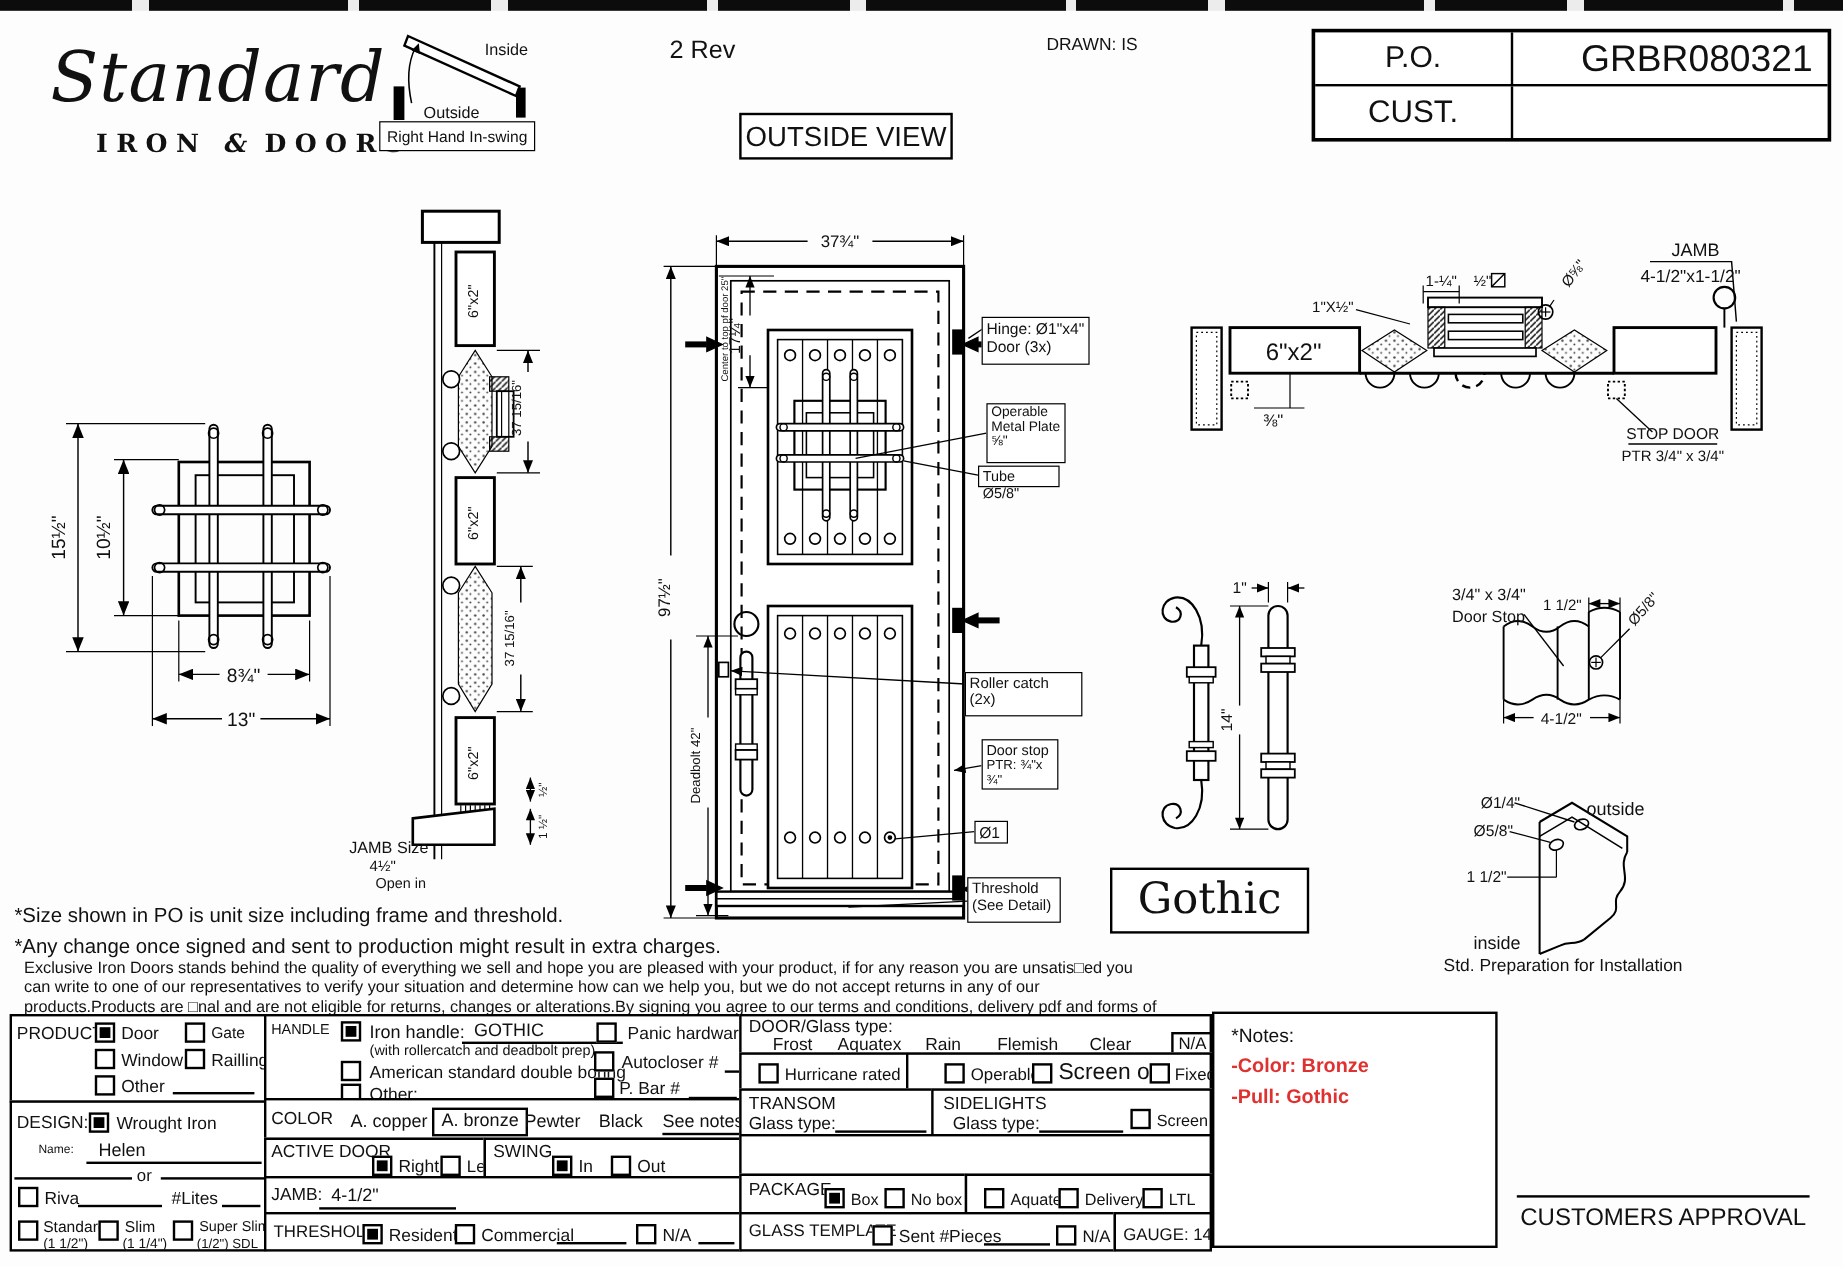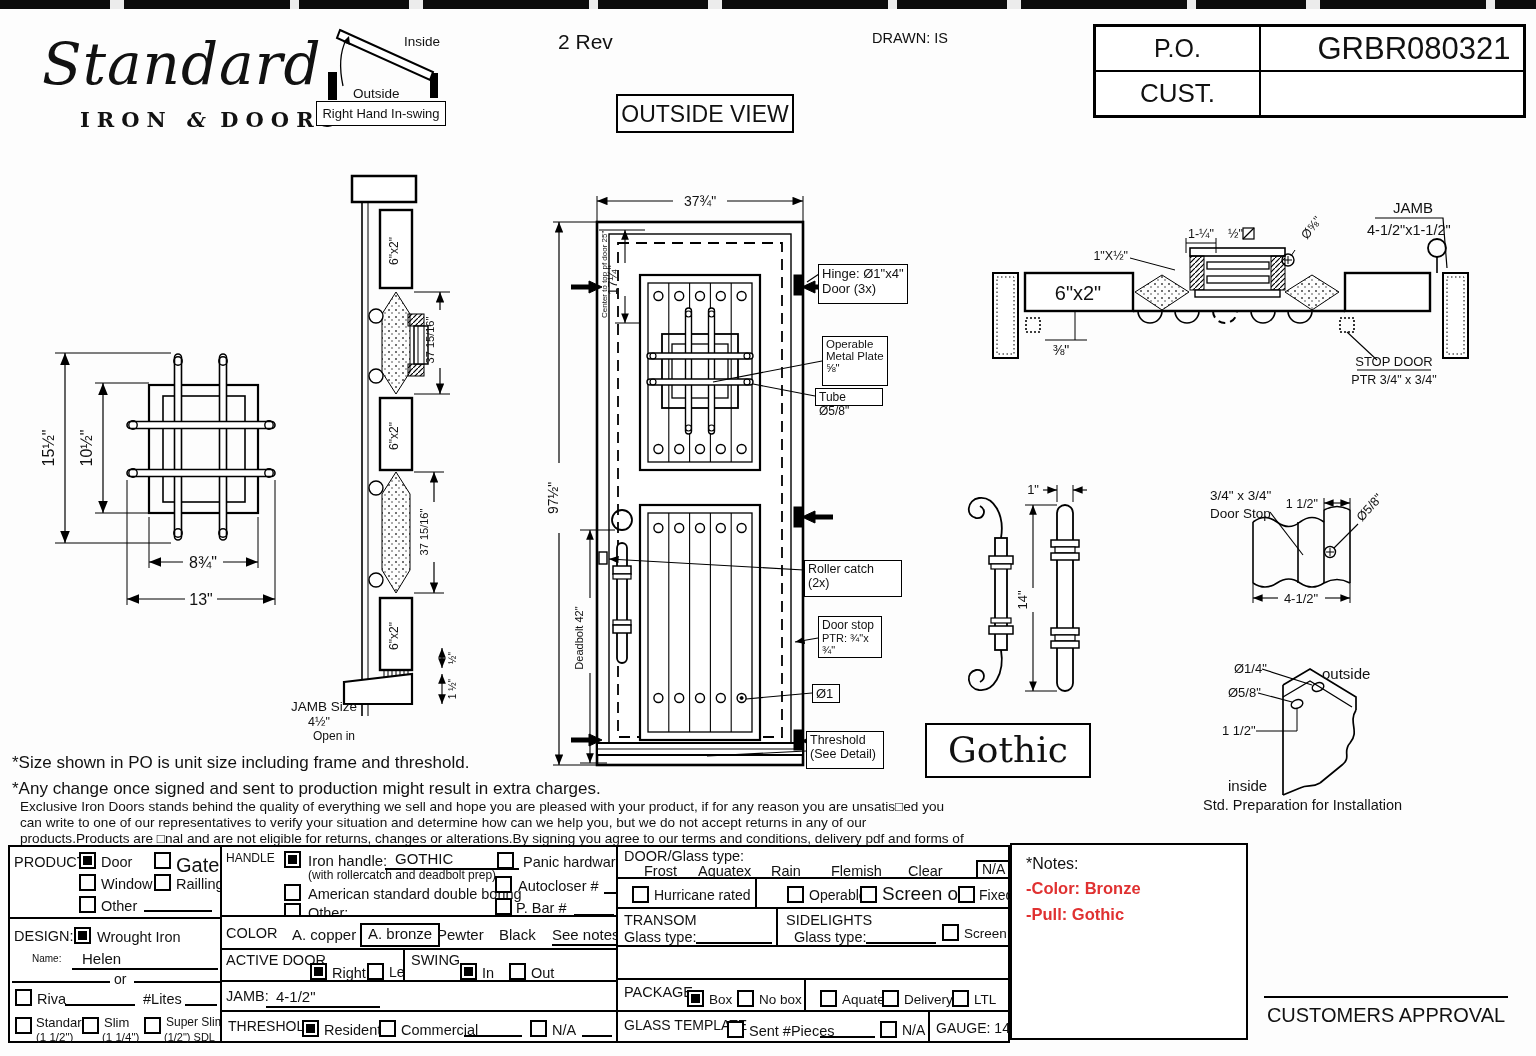--- a/index.html
+++ b/index.html
@@ -468,21 +468,21 @@
   <div class="t" style="left:12px;top:753px;font-size:17px;">*Size shown in PO is unit size including frame and threshold.</div>
   <div class="abs" style="left:20px;top:799px;width:948px;font-size:13.6px;line-height:16.2px;">Exclusive Iron Doors stands behind the quality of everything we sell and hope you are pleased with your product, if for any reason you are unsatis□ed you can write to one of our representatives to verify your situation and determine how can we help you, but we do not accept returns in any of our products.Products are □nal and are not eligible for returns, changes or alterations.By signing you agree to our terms and conditions, delivery pdf and forms of payment. *Doors measurements do not include the gaps between jambs</div>
 
   <div class="abs" style="left:8px;top:845px;width:1002px;height:198px;">
 
     <div class="cell" style="left:0;top:0;width:214px;height:74px;">
       <span class="t" style="left:4px;top:7px;font-size:14.5px;">PRODUCT:</span>
       <span class="cb checked" style="left:69px;top:5px;"></span>
       <span class="t" style="left:91px;top:7px;font-size:14.5px;">Door</span>
       <span class="cb" style="left:144px;top:5px;"></span>
-      <span class="t" style="left:166px;top:7px;font-size:20px;">Gate</span>
+      <span class="t" style="left:166px;top:7px;font-size:13px;">Gate</span>
       <span class="cb" style="left:69px;top:27px;"></span>
       <span class="t" style="left:91px;top:29px;font-size:14.5px;">Window</span>
       <span class="cb" style="left:144px;top:27px;"></span>
       <span class="t" style="left:166px;top:29px;font-size:14.5px;">Railling</span>
       <span class="cb" style="left:69px;top:49px;"></span>
       <span class="t" style="left:91px;top:51px;font-size:14.5px;">Other</span>
       <span class="blank" style="left:134px;top:52px;width:68px;"></span>
     </div>
 
     <div class="cell" style="left:0;top:72px;width:214px;height:126px;">

